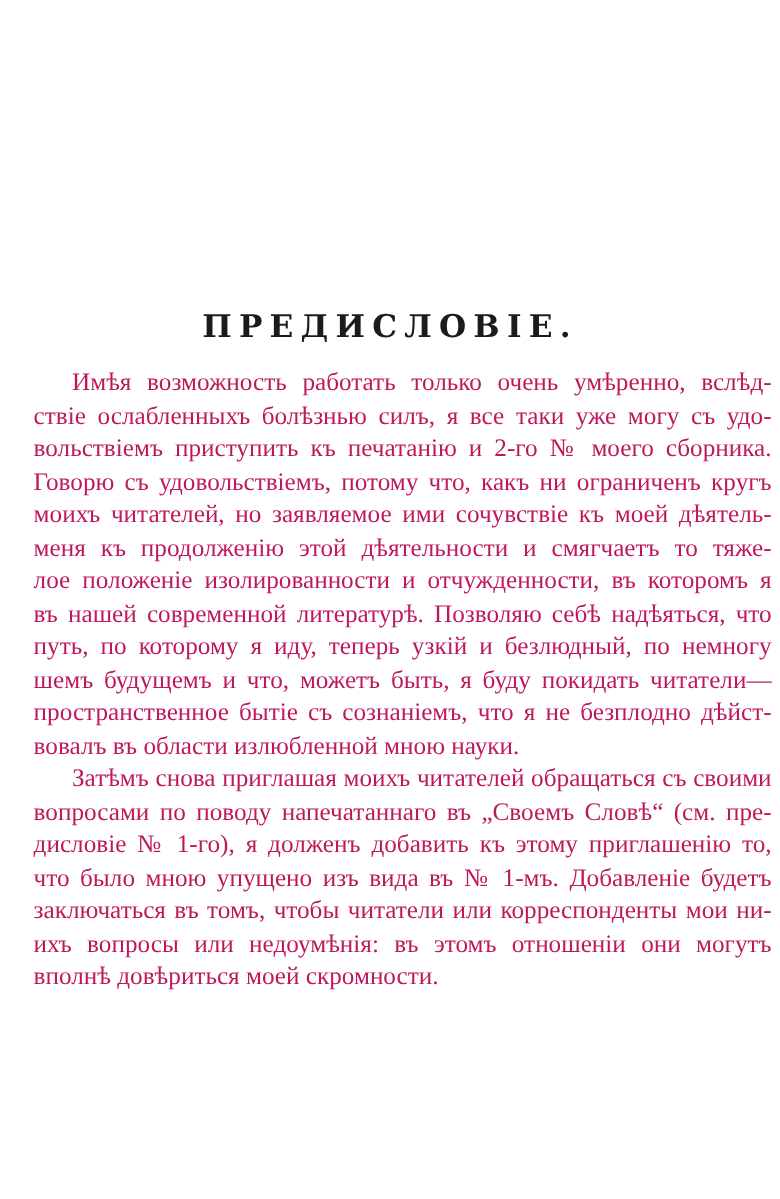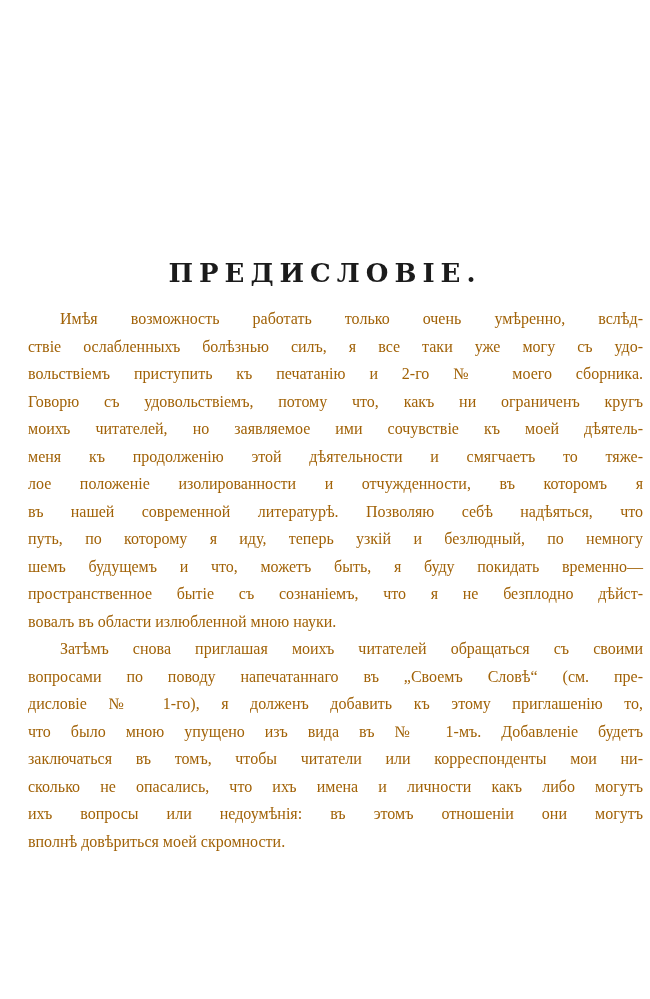--- a/index.html
+++ b/index.html
@@ -27,22 +27,22 @@
     font-weight: 600;
     letter-spacing: 6px;
     color: #1b1b1b;
   }
   .body-text {
     position: absolute;
     top: 305px;
     left: 28px;
     width: 615px;
     font-family: "Liberation Serif", serif;
-    font-size: 16px;
-    color: #a16207;
+    font-size: 21px;
+    color: #be185d;
   }
   .para {
     margin: 0;
     padding: 0;
   }
   .ln {
     height: 27.5px;
     line-height: 27.5px;
     text-align: justify;
     text-align-last: justify;
@@ -67,31 +67,30 @@
     <div class="para">
       <div class="ln first">Имѣя возможность работать только очень умѣренно, вслѣд-</div>
       <div class="ln">ствіе ослабленныхъ болѣзнью силъ, я все таки уже могу съ удо-</div>
       <div class="ln">вольствіемъ приступить къ печатанію и 2-го № моего сборника.</div>
       <div class="ln">Говорю съ удовольствіемъ, потому что, какъ ни ограниченъ кругъ</div>
       <div class="ln">моихъ читателей, но заявляемое ими сочувствіе къ моей дѣятель-</div>
       <div class="ln">меня къ продолженію этой дѣятельности и смягчаетъ то тяже-</div>
       <div class="ln">лое положеніе изолированности и отчужденности, въ которомъ я</div>
       <div class="ln">въ нашей современной литературѣ. Позволяю себѣ надѣяться, что</div>
       <div class="ln">путь, по которому я иду, теперь узкій и безлюдный, по немногу</div>
-      <div class="ln">шемъ будущемъ и что, можетъ быть, я буду покидать временно—</div>
+      <div class="ln">шемъ будущемъ и что, можетъ быть, я буду покидать читатели—</div>
       <div class="ln">пространственное бытіе съ сознаніемъ, что я не безплодно дѣйст-</div>
       <div class="ln last">вовалъ въ области излюбленной мною науки.</div>
     </div>
 
     <div class="para">
       <div class="ln first">Затѣмъ снова приглашая моихъ читателей обращаться съ своими</div>
       <div class="ln">вопросами по поводу напечатаннаго въ „Своемъ Словѣ“ (см. пре-</div>
       <div class="ln">дисловіе № 1-го), я долженъ добавить къ этому приглашенію то,</div>
       <div class="ln">что было мною упущено изъ вида въ № 1-мъ. Добавленіе будетъ</div>
       <div class="ln">заключаться въ томъ, чтобы читатели или корреспонденты мои ни-</div>
-      <div class="ln">сколько не опасались, что ихъ имена и личности какъ либо могутъ</div>
       <div class="ln">ихъ вопросы или недоумѣнія: въ этомъ отношеніи они могутъ</div>
       <div class="ln last">вполнѣ довѣриться моей скромности.</div>
     </div>
 
   </div>
 
 </div>
 
 </body></html>

